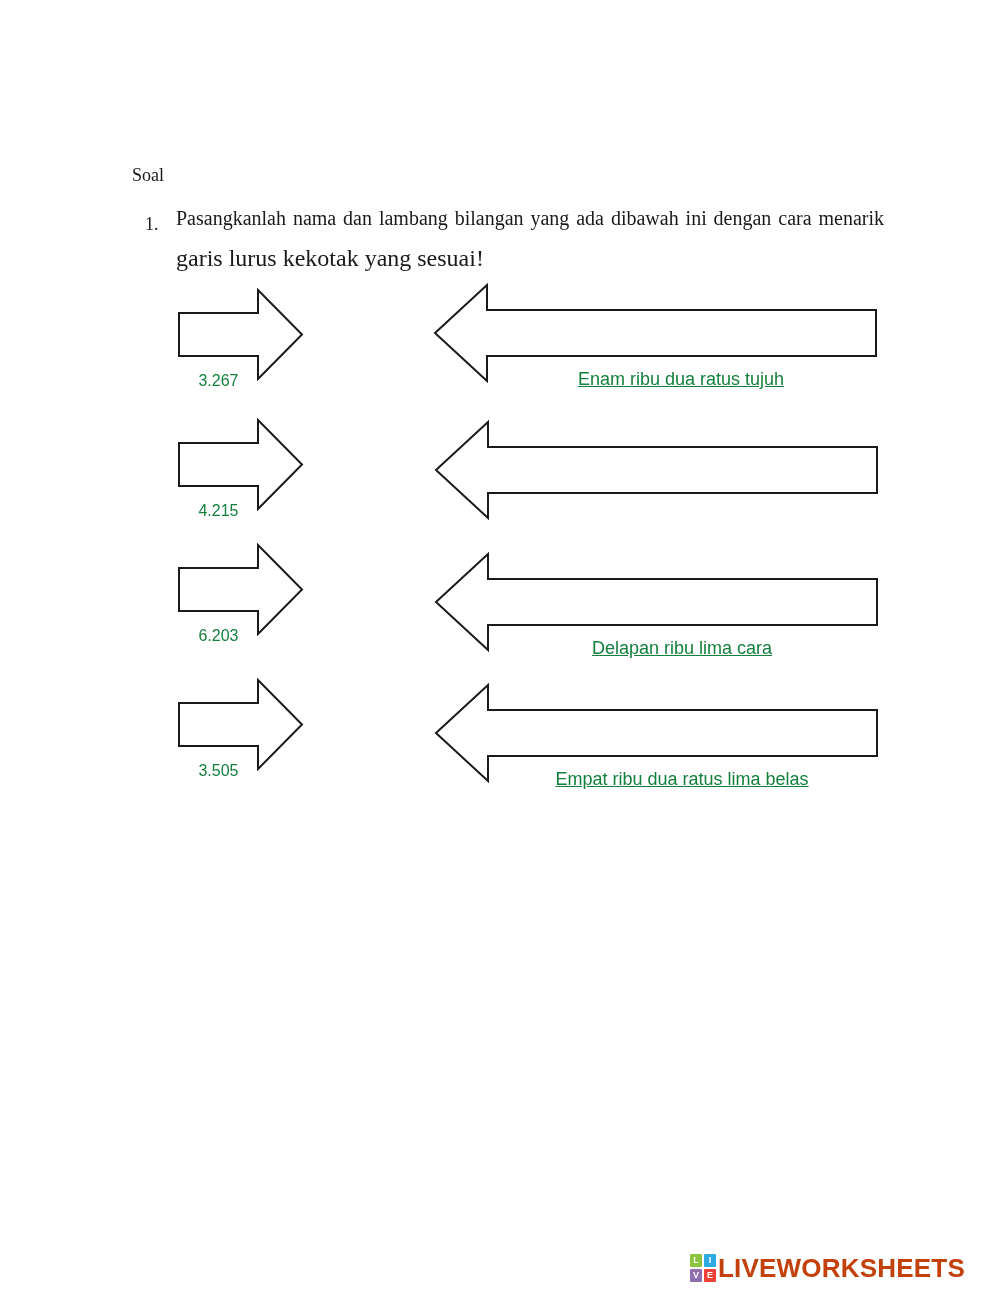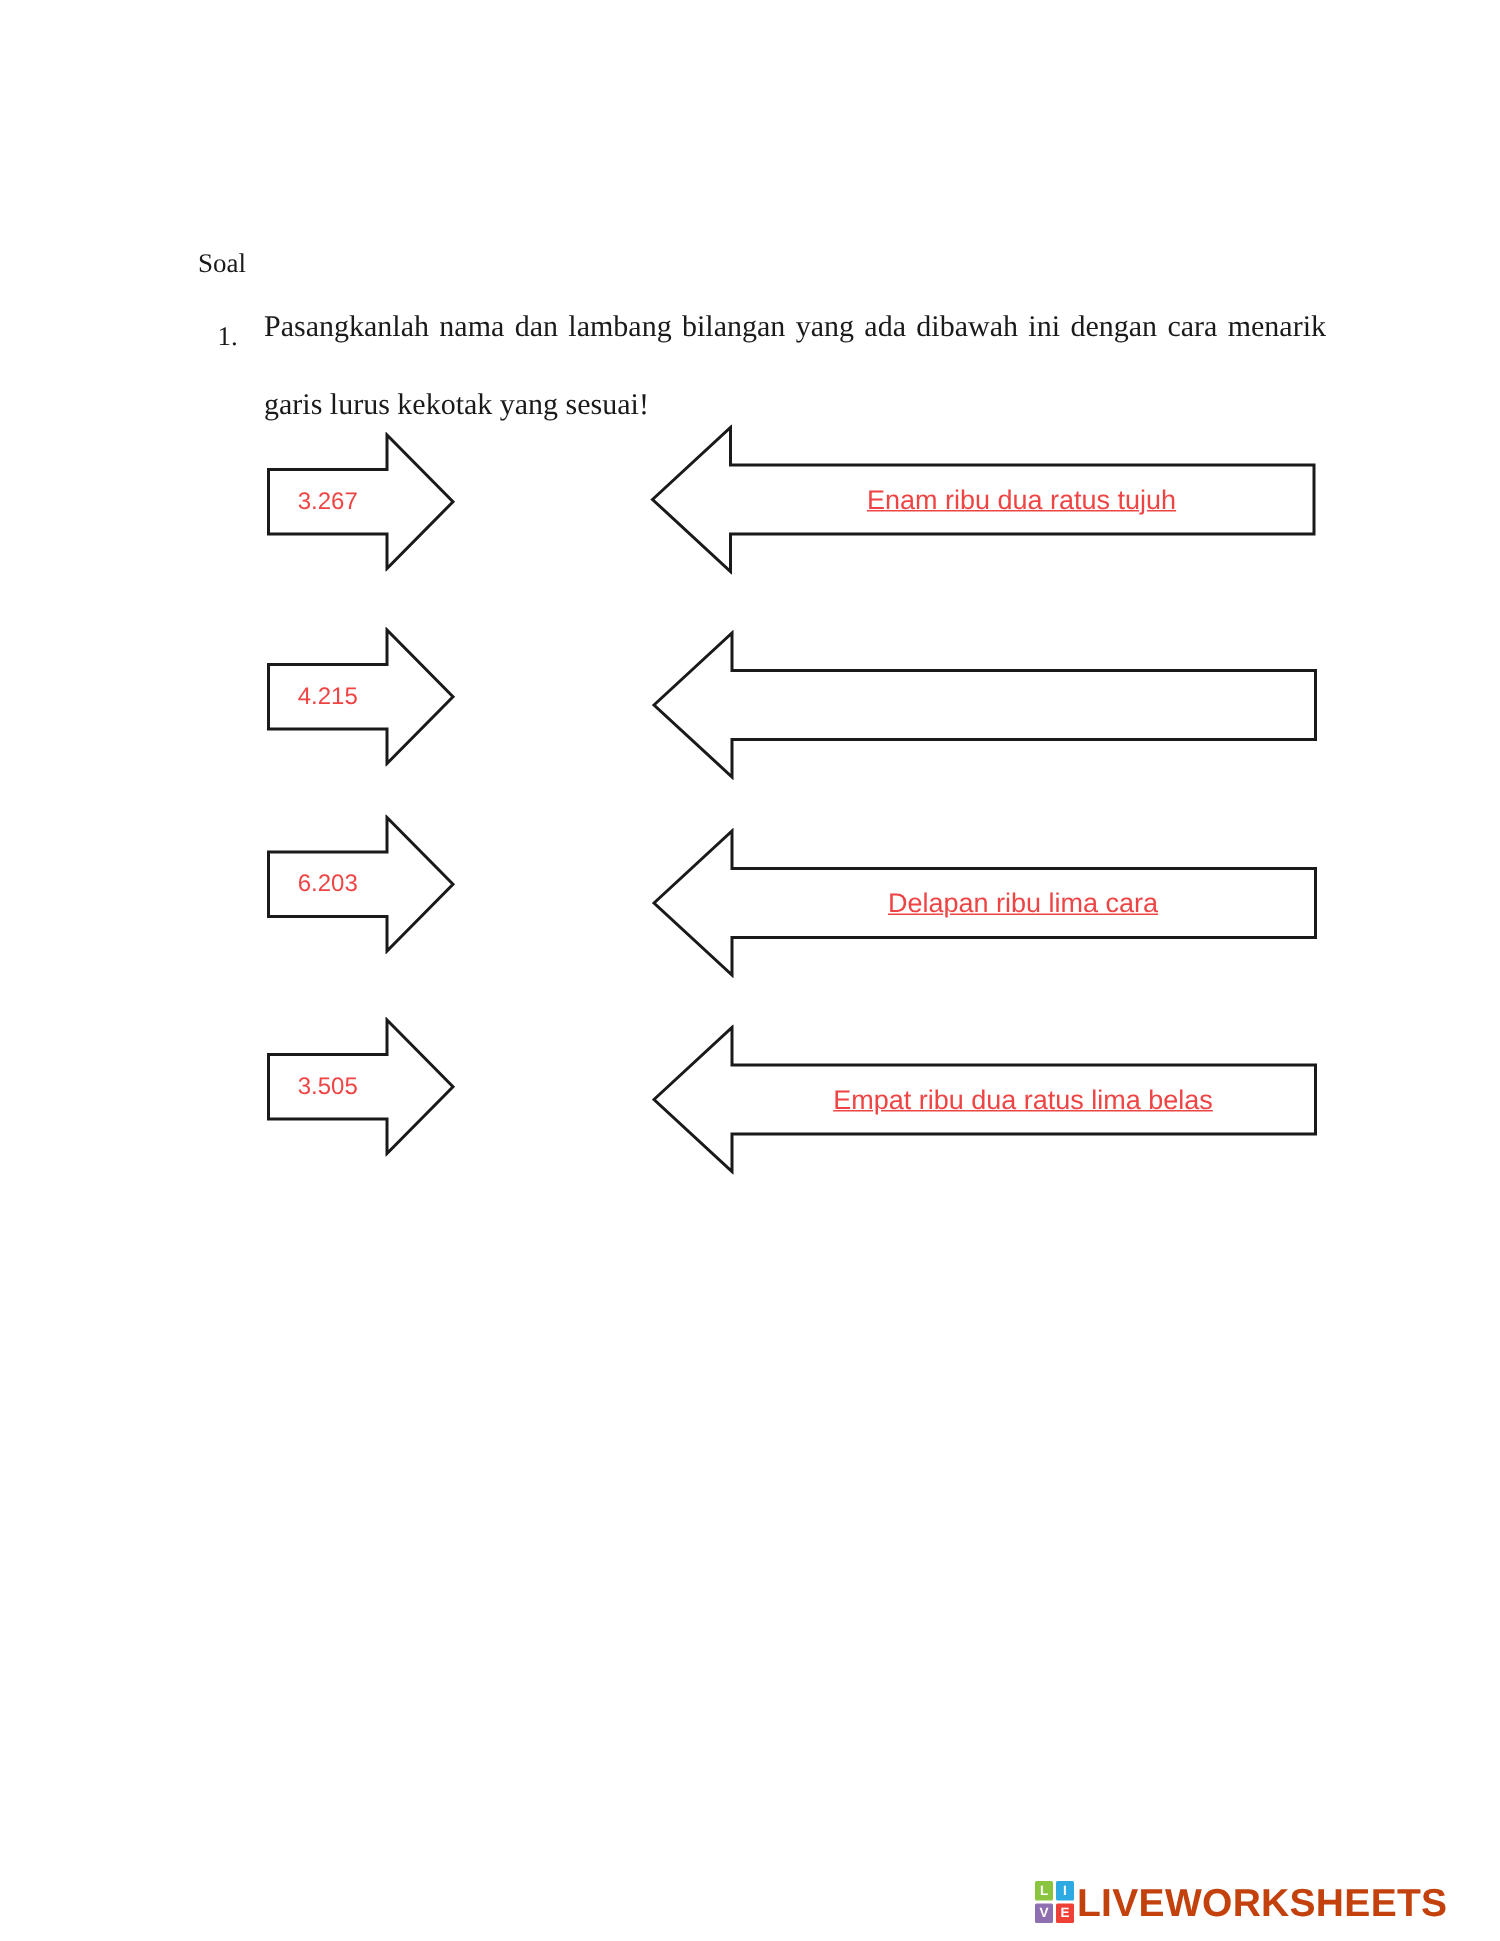--- a/index.html
+++ b/index.html
@@ -34,37 +34,37 @@
     width: 708px;
     font-size: 20px;
     line-height: 20px;
     text-align: justify;
     text-align-last: justify;
   }
   .q-line2 {
     position: absolute;
     left: 176px;
     top: 248px;
-    font-size: 20px;
+    font-size: 24px;
     line-height: 20px;
-    margin-top: 12px;
   }
   .arrow-wrap {
     position: absolute;
     cursor: pointer;
   }
   .arrow-wrap svg { display: block; position: absolute; left: 0; top: 0; }
   .arrow-label {
     position: absolute;
     display: flex;
     align-items: center;
     justify-content: center;
     text-align: center;
     font-family: "Liberation Sans", sans-serif;
-    color: #ef4444;
+    color: #15803d;
+    margin-top: 46px;
   }
   .num-arrow { width: 127px; height: 93px; }
   .num-arrow .arrow-label {
     left: 2px; top: 25px; width: 79px; height: 43px;
     font-size: 16px;
   }
   .name-arrow { width: 445px; height: 100px; }
   .name-arrow .arrow-label {
     left: 54px; top: 27px; width: 388px; height: 46px;
     font-size: 18px;

